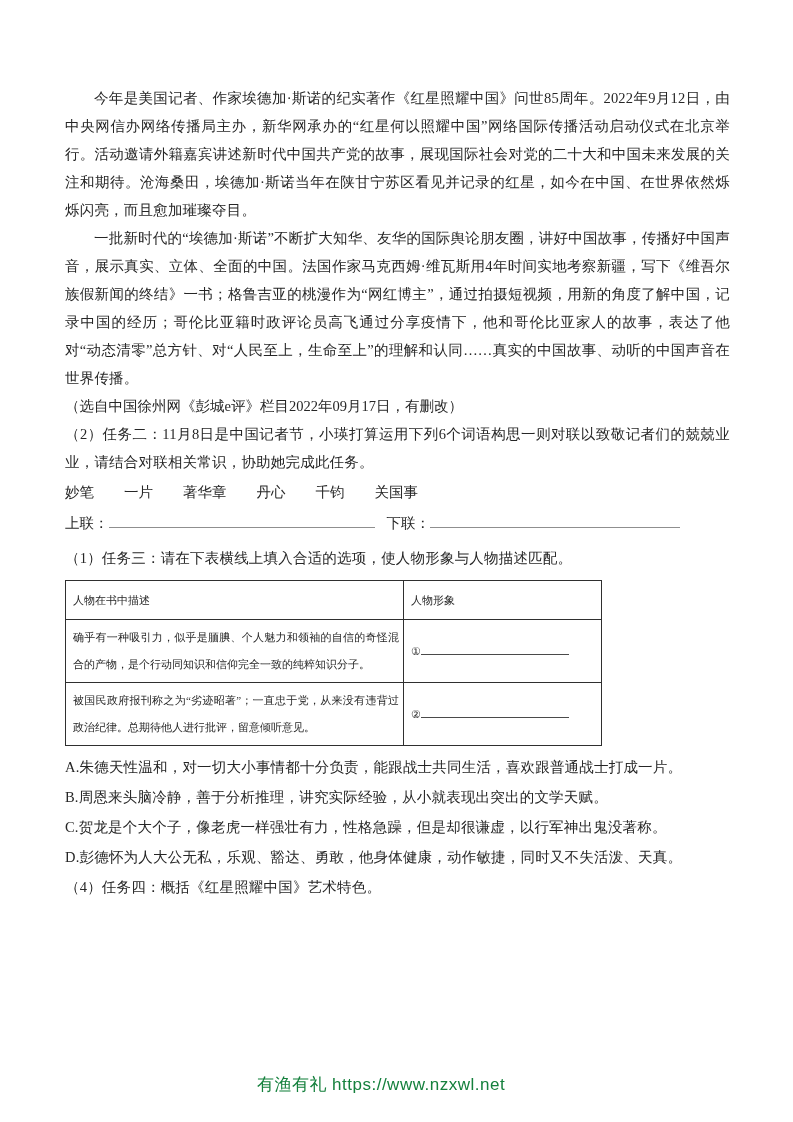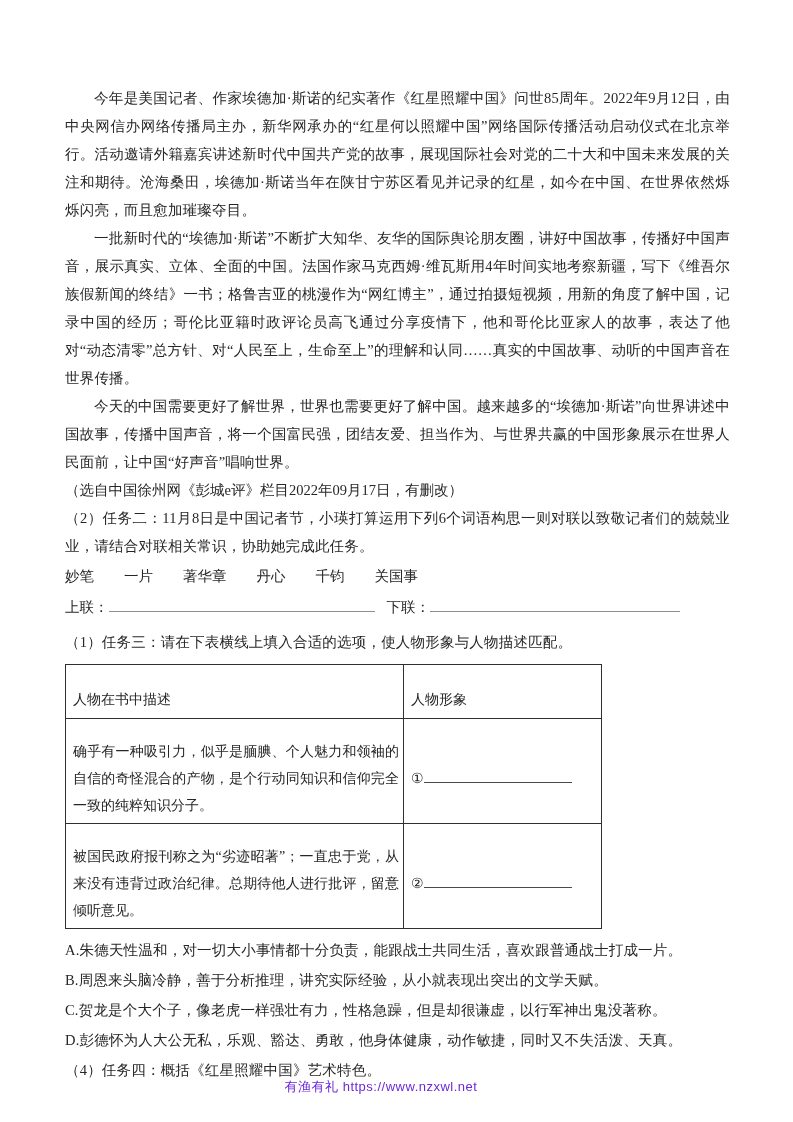--- a/index.html
+++ b/index.html
@@ -61,25 +61,25 @@
   .blank-lower { width: 250px; }
   .task3-line { margin-top: 6px; }
   .task-table {
     border-collapse: collapse;
     table-layout: fixed;
     width: 527px;
     margin: 8px 0 6px 0;
   }
   .task-table td {
     border: 1.5px solid #2f2f2f;
-    font-size: 14px;
+    font-size: 11px;
     line-height: 27px;
     text-align: justify;
     vertical-align: middle;
-    padding: 19px 4px 4px 7px;
+    padding: 4px 4px 4px 7px;
     letter-spacing: 0;
   }
   .task-table td.header-cell {
     height: 30px;
     vertical-align: middle;
     text-align: left;
   }
   .col-desc { width: 326px; }
   .col-figure { width: 186px; }
   .cell-blank {
@@ -94,35 +94,34 @@
     line-height: 30px;
     letter-spacing: 0.2px;
   }
   .task4-line { line-height: 30px; }
   .footer {
     position: absolute;
     left: 0;
     right: 0;
     bottom: 26px;
     text-align: center;
-    color: #6d28d9;
-    font-size: 13px;
+    color: #15803d;
+    font-size: 17px;
     letter-spacing: 0.5px;
     font-family: "Liberation Sans", "DejaVu Sans", sans-serif;
   }
 </style>
 </head>
 <body>
 
 <div class="page">
   <div class="content">
 
     <p class="para indent">今年是美国记者、作家埃德加·斯诺的纪实著作《红星照耀中国》问世85周年。2022年9月12日，由中央网信办网络传播局主办，新华网承办的“红星何以照耀中国”网络国际传播活动启动仪式在北京举行。活动邀请外籍嘉宾讲述新时代中国共产党的故事，展现国际社会对党的二十大和中国未来发展的关注和期待。沧海桑田，埃德加·斯诺当年在陕甘宁苏区看见并记录的红星，如今在中国、在世界依然烁烁闪亮，而且愈加璀璨夺目。</p>
     <p class="para indent">一批新时代的“埃德加·斯诺”不断扩大知华、友华的国际舆论朋友圈，讲好中国故事，传播好中国声音，展示真实、立体、全面的中国。法国作家马克西姆·维瓦斯用4年时间实地考察新疆，写下《维吾尔族假新闻的终结》一书；格鲁吉亚的桃漫作为“网红博主”，通过拍摄短视频，用新的角度了解中国，记录中国的经历；哥伦比亚籍时政评论员高飞通过分享疫情下，他和哥伦比亚家人的故事，表达了他对“动态清零”总方针、对“人民至上，生命至上”的理解和认同……真实的中国故事、动听的中国声音在世界传播。</p>
-    <p class="para indent">今天的中国需要更好了解世界，世界也需要更好了解中国。越来越多的“埃德加·斯诺”向世界讲述中国故事，传播中国声音，将一个国富民强，团结友爱、担当作为、与世界共赢的中国形象展示在世界人民面前，让中国“好声音”唱响世界。</p>
 
     <p class="attribution">（选自中国徐州网《彭城e评》栏目2022年09月17日，有删改）</p>
 
     <p class="task">（2）任务二：11月8日是中国记者节，小瑛打算运用下列6个词语构思一则对联以致敬记者们的兢兢业业，请结合对联相关常识，协助她完成此任务。</p>
 
     <div class="word-bank">
       <span>妙笔</span>
       <span>一片</span>
       <span>著华章</span>
       <span>丹心</span>

